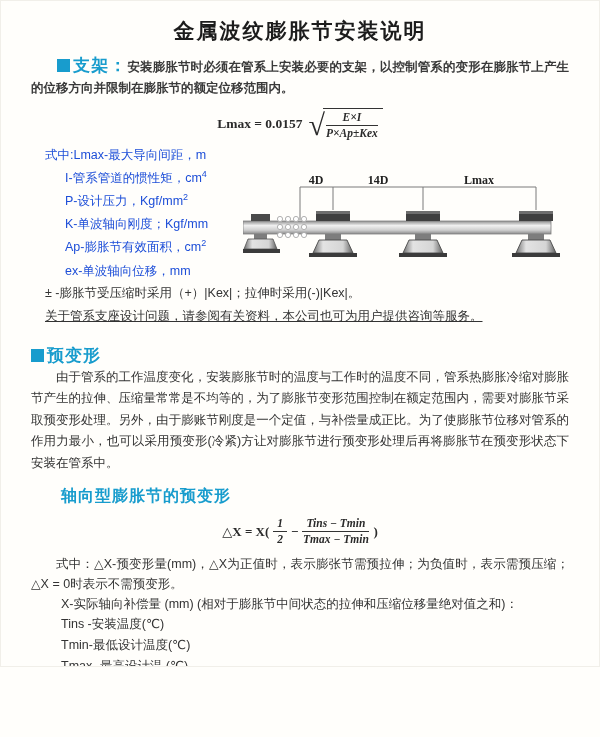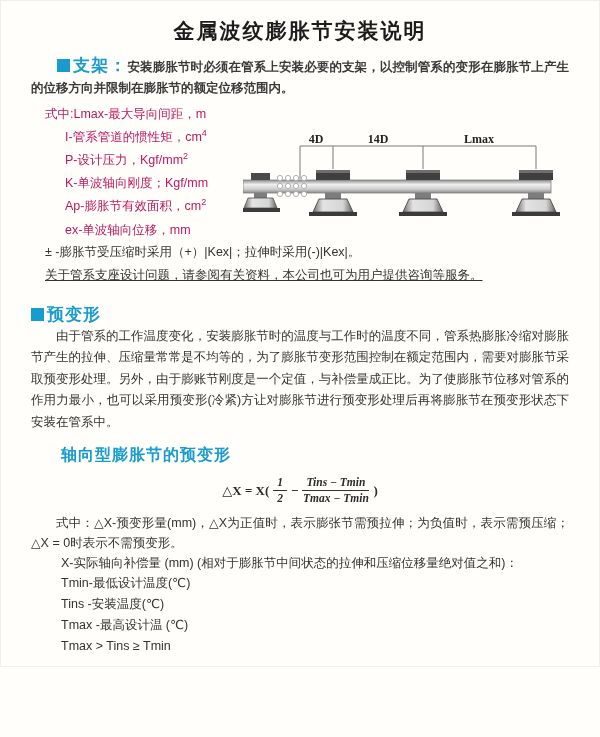--- a/index.html
+++ b/index.html
@@ -29,21 +29,21 @@
   .rad{font-size:30px;font-weight:normal;line-height:28px;transform:translateY(1px);}
   .radicand{border-top:1.5px solid #333;padding:2px 5px 0 3px;margin-left:-2px;}
   .frac{display:inline-flex;flex-direction:column;text-align:center;font-size:11.5px;line-height:13px;font-style:italic;vertical-align:middle;}
   .frac .num{border-bottom:1px solid #333;padding:0 4px 1px 4px;}
   .frac .den{padding-top:1px;}
   .f2{margin:10px 0 8px 0;font-size:13px;}
   .f2 .frac{margin:0 4px;}
 
   
   .defs-wrap{position:relative;margin-top:6px;min-height:124px;}
-  .def-line{font-size:12.5px;line-height:19px;color:#be185d;}
+  .def-line{font-size:12.5px;line-height:19px;color:#1d4ed8;}
   .def-line sup{font-size:9px;}
   .ind1{margin-left:14px;}
   .ind2{margin-left:34px;}
   .diagram{position:absolute;left:212px;top:28px;}
   .pm-line,.consult-line{font-size:12.5px;line-height:20px;margin-left:14px;margin-top:2px;}
   .consult-line{margin-top:3px;text-decoration:underline;}
 
   h2.blue{margin:13px 0 4px 0;}
   h3.sub{color:#189ccd;font-size:16px;font-weight:bold;margin:12px 0 2px 30px;letter-spacing:1px;}
   .temp-line{font-size:12.5px;line-height:21px;margin-left:30px;}
@@ -54,20 +54,32 @@
 
 <div class="page">
   <div class="inner">
 
     <h1 class="title">金属波纹膨胀节安装说明</h1>
 
     <p class="first-para bold-body">
       <span class="sq lead"></span><span class="sec-head">支架：</span><span>安装膨胀节时必须在管系上安装必要的支架，以控制管系的变形在膨胀节上产生的位移方向并限制在膨胀节的额定位移范围内。</span>
     </p>
 
+    <div class="formula f1">
+      <span>Lmax = 0.0157</span>
+      <span class="sqrt">
+        <span class="rad">√</span>
+        <span class="radicand">
+          <span class="frac">
+            <span class="num">E×I</span>
+            <span class="den">P×Ap±Kex</span>
+          </span>
+        </span>
+      </span>
+    </div>
 
     <div class="defs-wrap">
       <div class="def-line ind1">式中:Lmax-最大导向间距，m</div>
       <div class="def-line ind2"><span>I-管系管道的惯性矩，cm</span><sup>4</sup></div>
       <div class="def-line ind2"><span>P-设计压力，Kgf/mm</span><sup>2</sup></div>
       <div class="def-line ind2"><span>K-单波轴向刚度；Kgf/mm</span><sup></sup></div>
       <div class="def-line ind2"><span>Ap-膨胀节有效面积，cm</span><sup>2</sup></div>
       <div class="def-line ind2"><span>ex-单波轴向位移，mm</span><sup></sup></div>
 
       <svg class="diagram" width="346" height="96" viewBox="0 0 346 96">
@@ -166,19 +178,19 @@
       <span>−</span>
       <span class="frac">
         <span class="num">Tins − Tmin</span>
         <span class="den">Tmax − Tmin</span>
       </span>
       <span>)</span>
     </div>
 
     <p class="para-indent">式中：△X-预变形量(mm)，△X为正值时，表示膨张节需预拉伸；为负值时，表示需预压缩；△X = 0时表示不需预变形。</p>
     <p style="margin-left:30px;">X-实际轴向补偿量 (mm) (相对于膨胀节中间状态的拉伸和压缩位移量绝对值之和)：</p>
+    <div class="temp-line">Tins -安装温度(℃)</div>
     <div class="temp-line">Tmin-最低设计温度(℃)</div>
-    <div class="temp-line">Tins -安装温度(℃)</div>
     <div class="temp-line">Tmax -最高设计温 (℃)</div>
     <div class="temp-line">Tmax &gt; Tins ≥ Tmin</div>
 
   </div>
 </div>
 
 </body></html>

